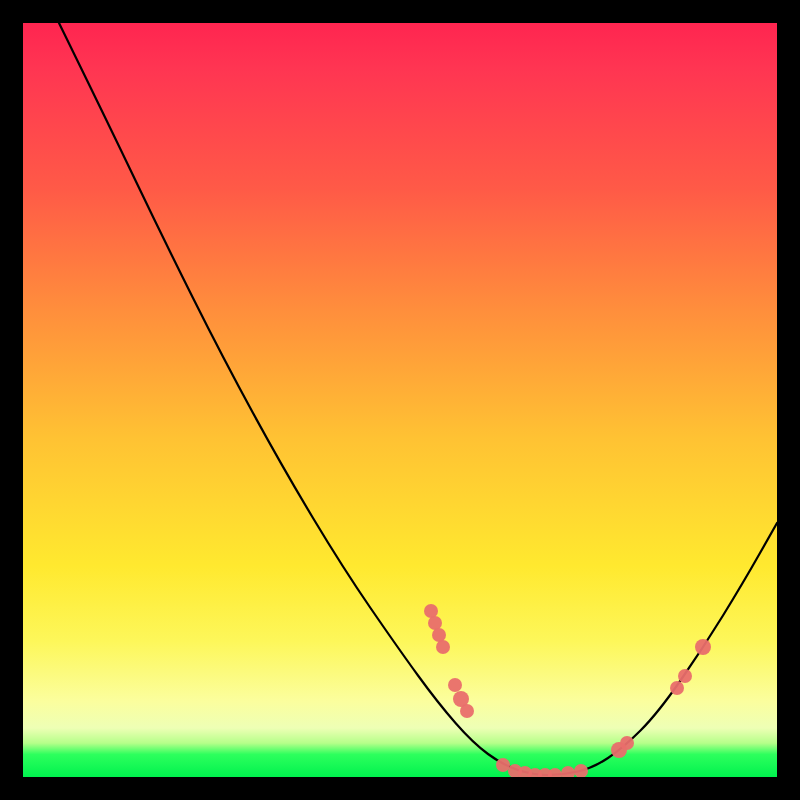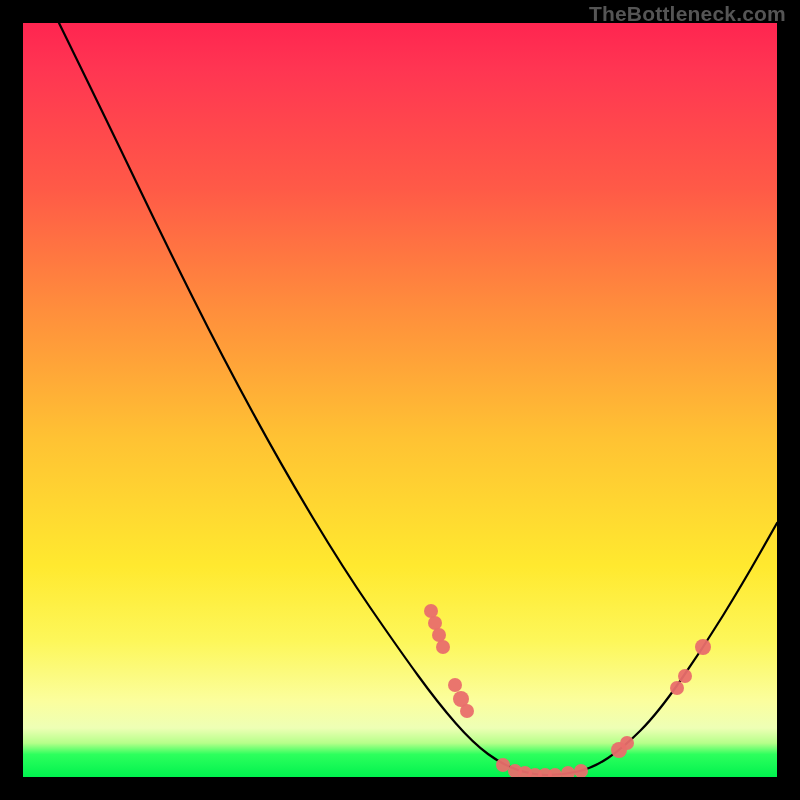--- a/index.html
+++ b/index.html
@@ -70,21 +70,20 @@
   .dot {
     fill: #e96e6b;
     opacity: 0.95;
   }
 </style>
 </head>
 <body>
 
 <div class="page">
 
-  <div class="watermark">TheBottleneck.com</div>
 
   <div class="plot-frame">
     <div class="gradient"></div>
 
     <svg class="overlay" viewBox="0 0 754 754" preserveAspectRatio="none">
       <path id="curve-path" class="curve" d="M 36 0 Q 85 100 112.5 157.5 Q 140 215 170 275 Q 200 335 230 390 Q 260 445 290 495 Q 320 545 347.5 585 Q 375 625 395 652.5 Q 415 680 432.5 700 Q 450 720 465 731 Q 480 742 495 747 Q 510 752 525 752 Q 540 752 555 748.5 Q 570 745 585 735 Q 600 725 617.5 707.5 Q 635 690 657.5 657.5 Q 680 625 700 592.5 Q 720 560 737 530 T 754 500"></path>
       <g id="markers-group">
           <circle cx="408" cy="588" r="7" class="dot"></circle>
           <circle cx="412" cy="600" r="7" class="dot"></circle>
           <circle cx="416" cy="612" r="7" class="dot"></circle>

